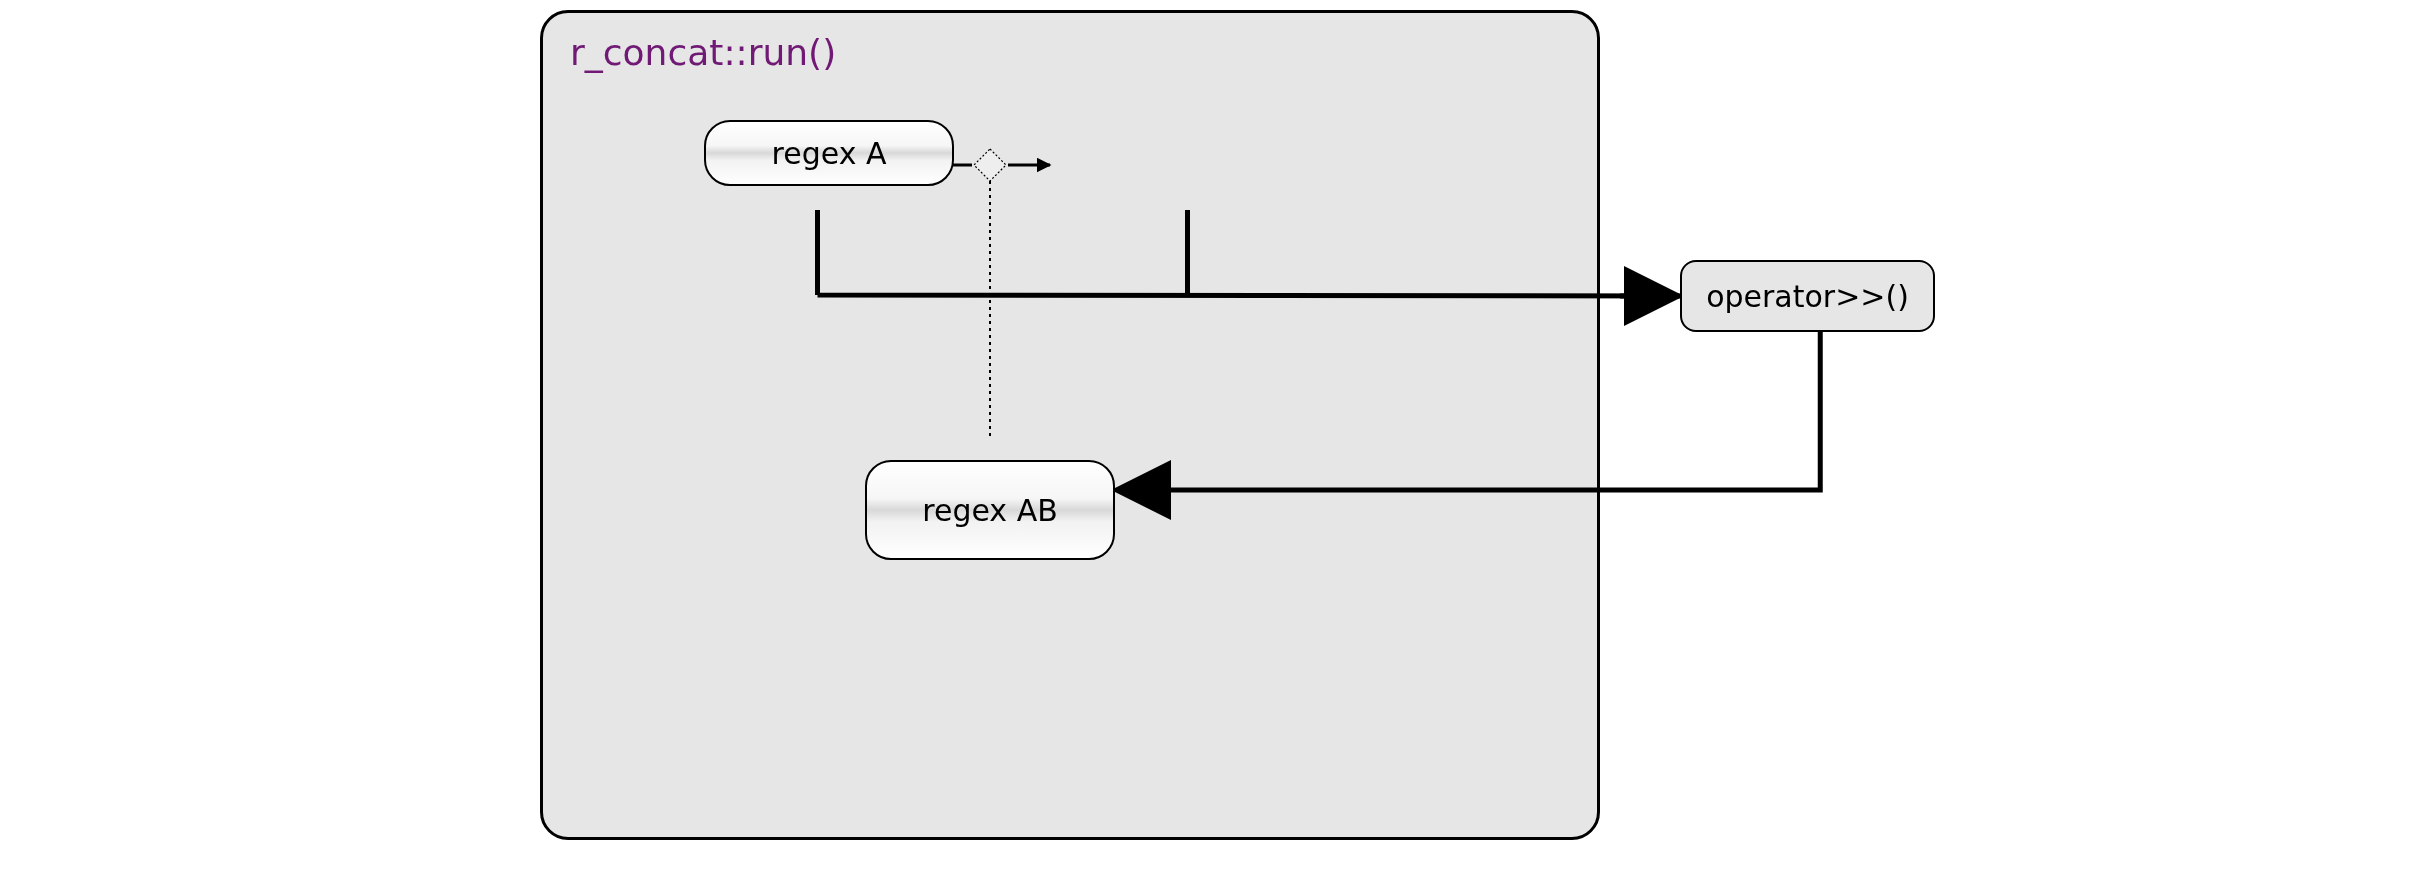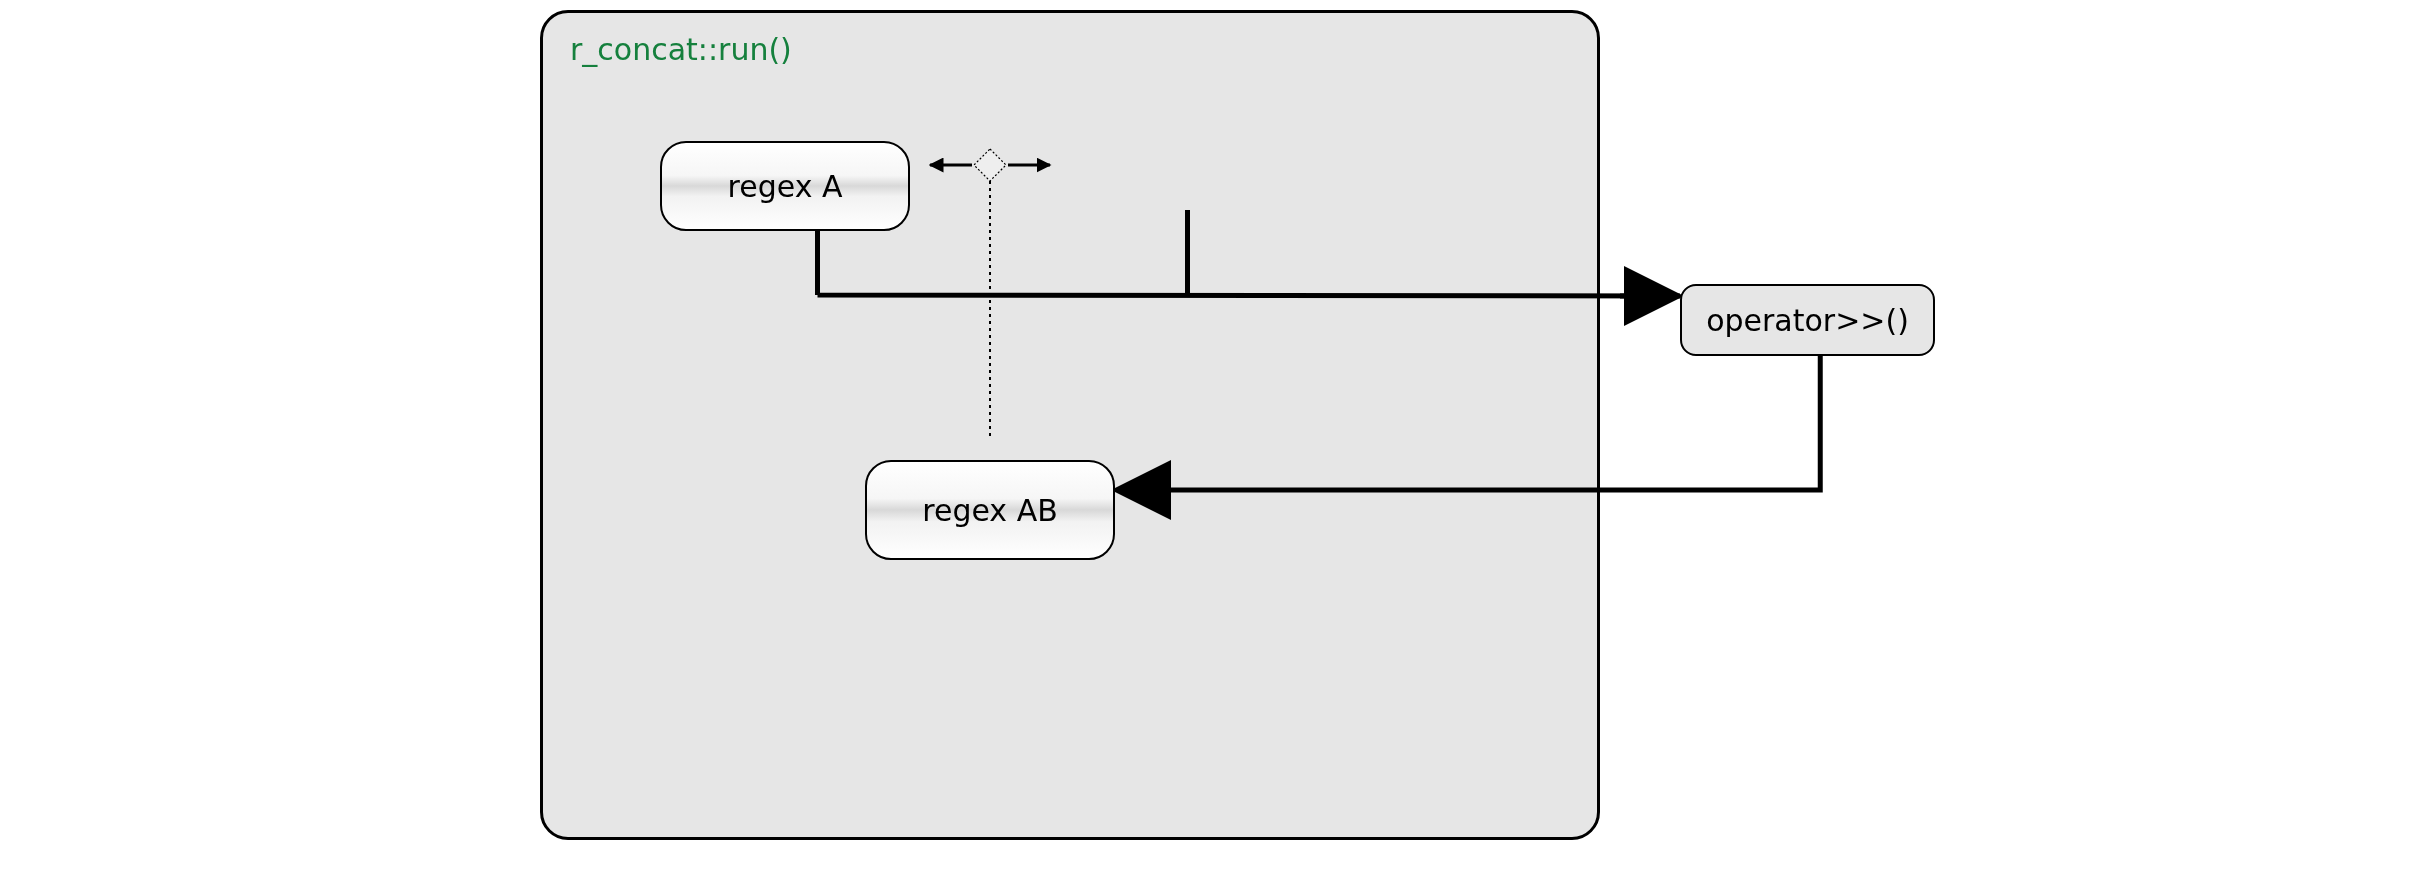--- a/index.html
+++ b/index.html
@@ -17,22 +17,22 @@
 
   .container-box {
     position: absolute;
     border: 3px solid #000;
     border-radius: 28px;
     background: #e6e6e6;
     box-sizing: border-box;
   }
   .container-title {
     position: absolute;
-    font-size: 30px;
-    color: #15803d;
+    font-size: 36px;
+    color: #701a75;
   }
 
   .node {
     position: absolute;
     border: 2px solid #000;
     border-radius: 26px;
     box-sizing: border-box;
     font-size: 30px;
     display: flex;
     align-items: center;
@@ -74,23 +74,23 @@
       <polygon points="990,149 1006,165 990,181 974,165" fill="#eeeeee" stroke="#000" stroke-width="1.2" stroke-dasharray="2,2"></polygon>
       <line x1="990" y1="181" x2="990" y2="440" stroke="#000" stroke-width="2" stroke-dasharray="3,4"></line>
       <path d="M 817.5 210 L 817.5 295
                   M 1187.5 210 L 1187.5 295
                   M 817.5 295 L 1680 296" fill="none" stroke="#000" stroke-width="5"></path>
       <line x1="1620" y1="296" x2="1678" y2="296" stroke="#000" stroke-width="5" marker-end="url(#arrow-big)"></line>
       <path d="M 1820.25 332 L 1820.25 490 L 1175 490" fill="none" stroke="#000" stroke-width="5"></path>
       <line x1="1175" y1="490" x2="1117" y2="490" stroke="#000" stroke-width="5" marker-end="url(#arrow-big)"></line>
     </svg>
 
-  <div class="node glossy" id="node-regexA" style="left: 660px; top: 120px; width: 250px; height: 90px; margin-top: 21px;">
+  <div class="node glossy" id="node-regexA" style="left: 704px; top: 120px; width: 250px; height: 66px;">
     <span>regex A</span>
   </div>
   <div class="node glossy" id="node-regexAB" style="left: 865px; top: 440px; width: 250px; height: 100px; margin-top: 20px;">
     <span>regex AB</span>
   </div>
-  <div class="node flat" id="node-operator" style="left: 1680px; top: 260px; width: 255px; height: 72px; margin-top: 24px;">
+  <div class="node flat" id="node-operator" style="left: 1680px; top: 260px; width: 255px; height: 72px;">
     <span>operator&gt;&gt;()</span>
   </div>
 
 </div>
 
 </body></html>

